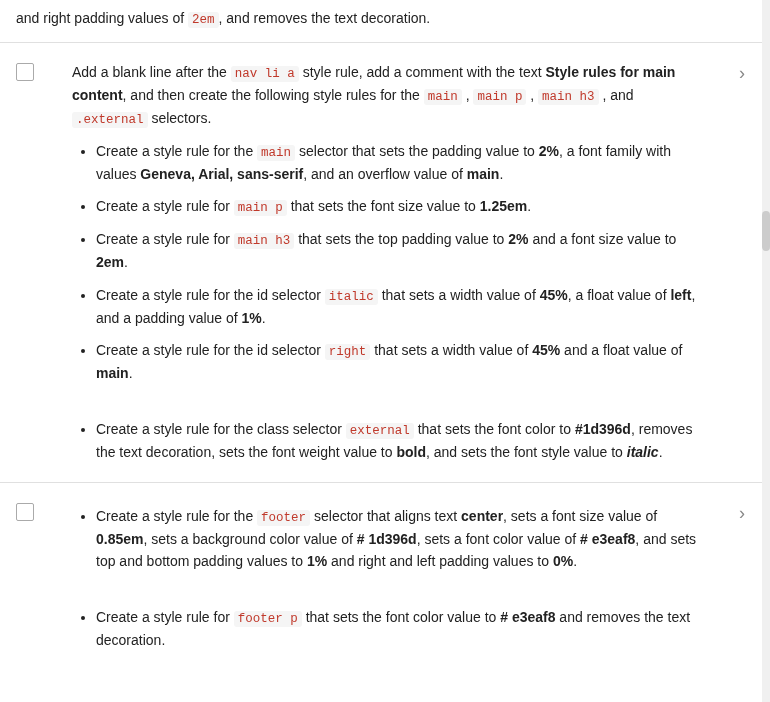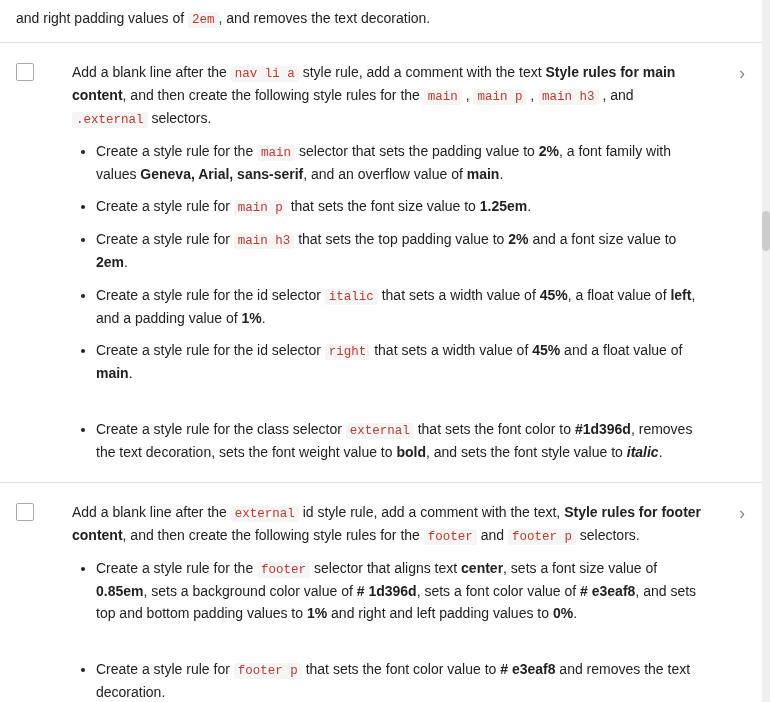--- a/index.html
+++ b/index.html
@@ -160,23 +160,20 @@
     </ul>
   </div>
   <div class="chevron">›</div>
 </div>
 
 <div class="section" style="border-bottom: none; padding-bottom: 20px;">
   <div class="checkbox-area">
     <div class="checkbox"></div>
   </div>
   <div class="content">
-    <div class="section-text">
-      Add a blank line after the <code>external</code> id style rule, add a comment with the text, <span class="bold">Style rules for footer content</span>, and then create the following style rules for the <code>footer</code> and <code>footer p</code> selectors.
-    </div>
     <ul>
       <li>
         Create a style rule for the <code>footer</code> selector that aligns text <span class="bold">center</span>, sets a font size value of <span class="bold">0.85em</span>, sets a background color value of <span class="bold"># 1d396d</span>, sets a font color value of <span class="bold"># e3eaf8</span>, and sets top and bottom padding values to <span class="bold">1%</span> and right and left padding values to <span class="bold">0%</span>.
       </li>
       <li>
         Create a style rule for <code>footer p</code> that sets the font color value to <span class="bold"># e3eaf8</span> and removes the text decoration.
       </li>
     </ul>
   </div>
   <div class="chevron">›</div>

